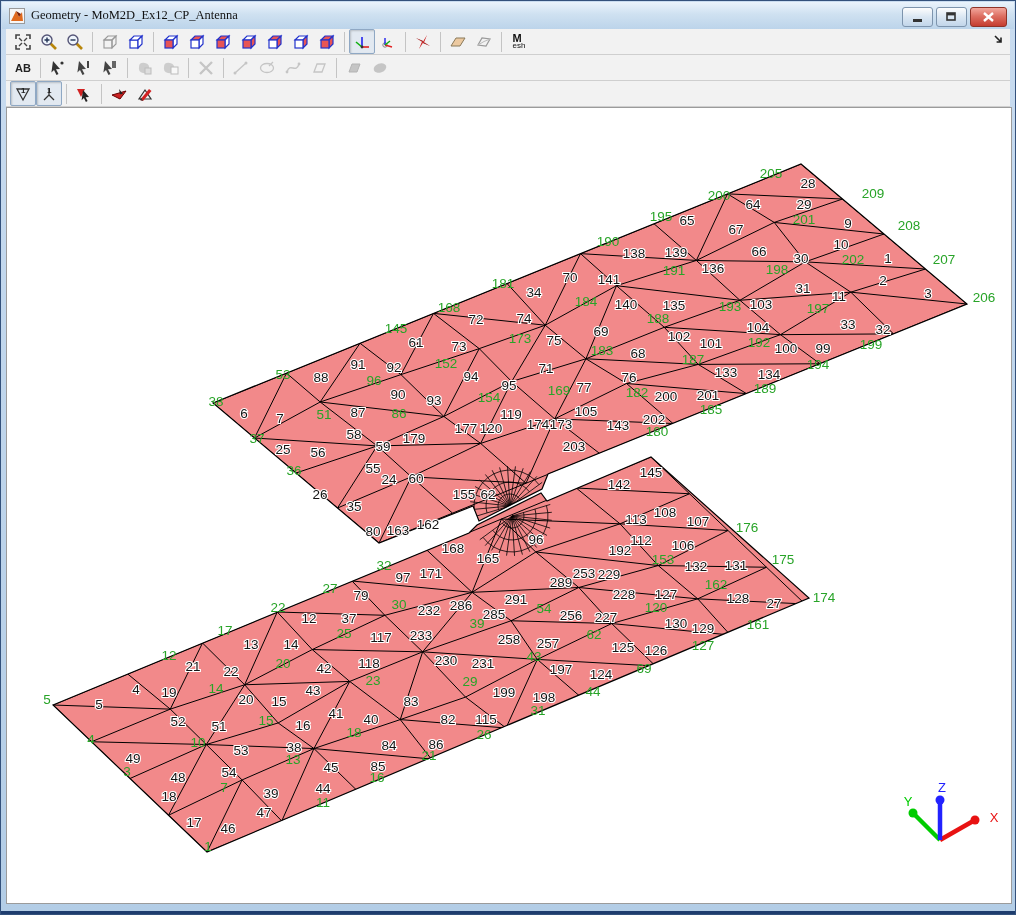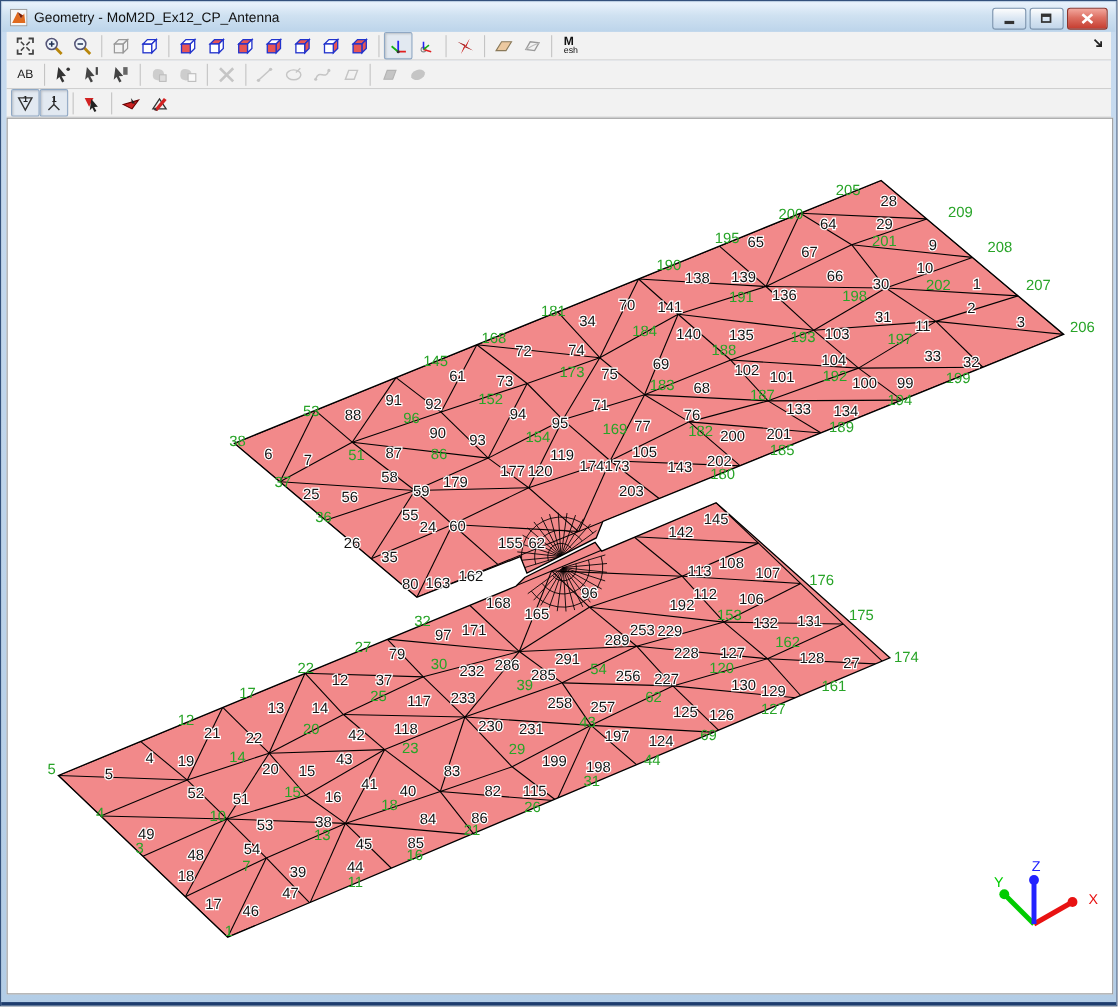--- a/index.html
+++ b/index.html
@@ -1,35 +1,35 @@
 <!DOCTYPE html>
 <html><head>
 <meta charset="utf-8">
 <style>
   html,body{margin:0;padding:0;background:#d8d8d8;font-family:"Liberation Sans",sans-serif;}
   .window{position:relative;width:1016px;height:915px;background:linear-gradient(#c9dcf0,#b3cde6);
           box-sizing:border-box;border:1px solid #33517c;overflow:hidden;}
   .window::after{content:"";position:absolute;left:0;right:0;bottom:0;height:3px;background:#1e3d6e;}
   .titlebar{position:absolute;left:1px;top:1px;right:1px;height:27px;
-            background:linear-gradient(#eaf3fc,#cfe1f1 45%,#bcd4ea);display:flex;align-items:center;}
+            background:linear-gradient(#eaf3fc,#cfe1f1 45%,#bcd4ea);display:flex;align-items:center;font-family:Liberation Serif, serif;}
   .appicon{width:16px;height:16px;margin:0 6px 0 7px;flex:0 0 auto;}
   .title{font-size:12.5px;color:#111;}
   .winbtns{position:absolute;right:7px;top:5px;display:flex;}
   .wb{width:29px;height:18px;border:1px solid #7d94ad;border-radius:3px;margin-left:3px;
       background:linear-gradient(#fdfdfd,#dbe7f3 48%,#c2d6ea);display:flex;align-items:center;justify-content:center;}
   .wb.close{width:35px;background:linear-gradient(#f2a79d,#dd6f62 45%,#c53d30);border-color:#8f3328;}
   .chrome{position:absolute;left:5px;top:28px;right:5px;}
   .toolbar{height:25px;background:#f2f2f2;border-bottom:1px solid #cfcfcf;display:flex;align-items:center;
            padding-left:4px;position:relative;}
   .tbtn{width:24px;height:23px;display:flex;align-items:center;justify-content:center;margin:0 0px;
         border:1px solid transparent;border-radius:2px;flex:0 0 auto;position:relative;}
   .tbtn.pressed{background:#e2e9f1;border-color:#8fa8c4;box-shadow:inset 1px 1px 2px rgba(0,0,0,.18);}
   .tbtn.disabled{opacity:.5;}
   .sep{width:1px;height:20px;background:#c4c4c4;margin:0 4px;flex:0 0 auto;}
-  .tlabel{font-size:11px;font-weight:normal;color:#222;line-height:10px;}
+  .tlabel{font-size:11px;font-weight:bold;color:#222;line-height:10px;}
   .meshlbl{display:flex;flex-direction:column;align-items:flex-start;line-height:8px;}
   .meshlbl .m{font-size:11px;font-weight:bold;color:#111;}
   .meshlbl .esh{font-size:8px;color:#111;}
   .ovl{position:absolute;font-size:8px;color:#222;font-weight:bold;}
   .chev{position:absolute;right:6px;top:6px;}
   .canvas{position:absolute;left:5px;top:106px;width:1006px;height:797px;background:#fff;
           border:1px solid #9b9b9b;box-sizing:border-box;}
   svg{display:block;}
 </style>
 </head>

